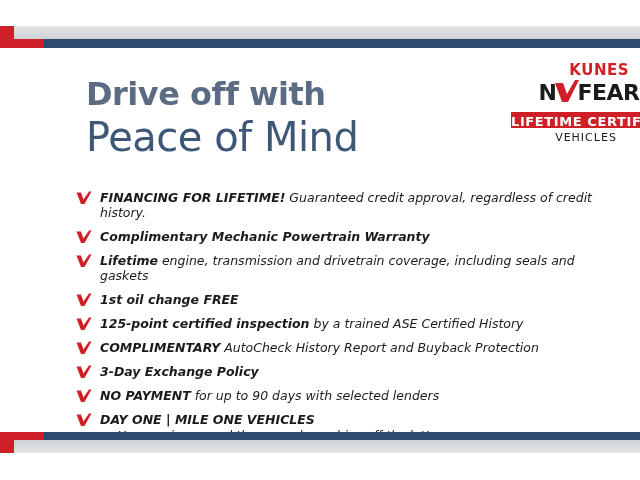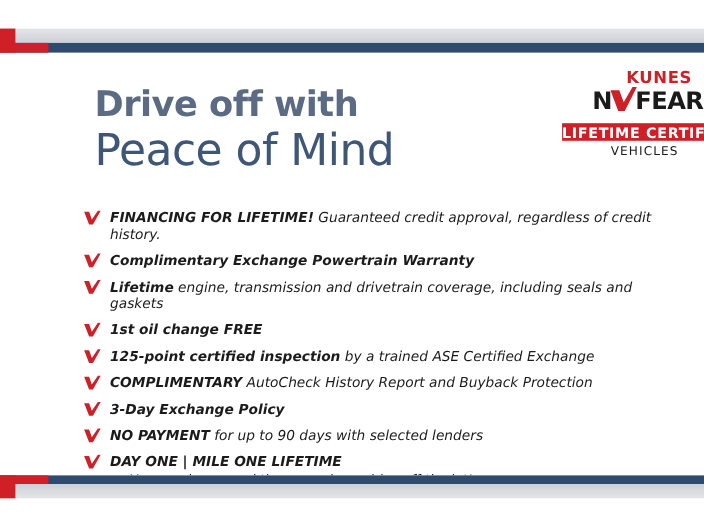--- a/index.html
+++ b/index.html
@@ -247,21 +247,21 @@
         </span>
       <b>FINANCING FOR LIFETIME!</b><span> Guaranteed credit approval, regardless of credit history.</span>
     </div>
 
     <div class="bullet">
       <span class="tick">
           <svg width="16" height="14" viewBox="0 0 16 14">
             <path d="M0.5 1.5 L5 1.5 L7.5 8.5 L13 0.5 L15.5 0.5 L8.5 13 L5 13 Z" fill="#cf2027"></path>
           </svg>
         </span>
-      <b>Complimentary Exchange Powertrain Warranty</b><span></span>
+      <b>Complimentary Mechanic Powertrain Warranty</b><span></span>
     </div>
 
     <div class="bullet">
       <span class="tick">
           <svg width="16" height="14" viewBox="0 0 16 14">
             <path d="M0.5 1.5 L5 1.5 L7.5 8.5 L13 0.5 L15.5 0.5 L8.5 13 L5 13 Z" fill="#cf2027"></path>
           </svg>
         </span>
       <b>Lifetime</b><span> engine, transmission and drivetrain coverage, including seals and gaskets</span>
     </div>
@@ -274,21 +274,21 @@
         </span>
       <b>1st oil change FREE</b><span></span>
     </div>
 
     <div class="bullet">
       <span class="tick">
           <svg width="16" height="14" viewBox="0 0 16 14">
             <path d="M0.5 1.5 L5 1.5 L7.5 8.5 L13 0.5 L15.5 0.5 L8.5 13 L5 13 Z" fill="#cf2027"></path>
           </svg>
         </span>
-      <b>125-point certified inspection</b><span> by a trained ASE Certified Exchange</span>
+      <b>125-point certified inspection</b><span> by a trained ASE Certified History</span>
     </div>
 
     <div class="bullet">
       <span class="tick">
           <svg width="16" height="14" viewBox="0 0 16 14">
             <path d="M0.5 1.5 L5 1.5 L7.5 8.5 L13 0.5 L15.5 0.5 L8.5 13 L5 13 Z" fill="#cf2027"></path>
           </svg>
         </span>
       <b>COMPLIMENTARY</b><span> AutoCheck History Report and Buyback Protection</span>
     </div>
@@ -310,21 +310,21 @@
         </span>
       <b>NO PAYMENT</b><span> for up to 90 days with selected lenders</span>
     </div>
 
     <div class="bullet">
       <span class="tick">
           <svg width="16" height="14" viewBox="0 0 16 14">
             <path d="M0.5 1.5 L5 1.5 L7.5 8.5 L13 0.5 L15.5 0.5 L8.5 13 L5 13 Z" fill="#cf2027"></path>
           </svg>
         </span>
-      <b>DAY ONE  |  MILE ONE LIFETIME</b><span></span>
+      <b>DAY ONE  |  MILE ONE VEHICLES</b><span></span>
       <span class="sub">Your car is covered the second you drive off the lot!</span>
     </div>
 
   </div>
 
   <div class="band band-bottom">
     <div class="navy"></div>
     <div class="grey"></div>
     <div class="red"></div>
     <div class="red2"></div>

